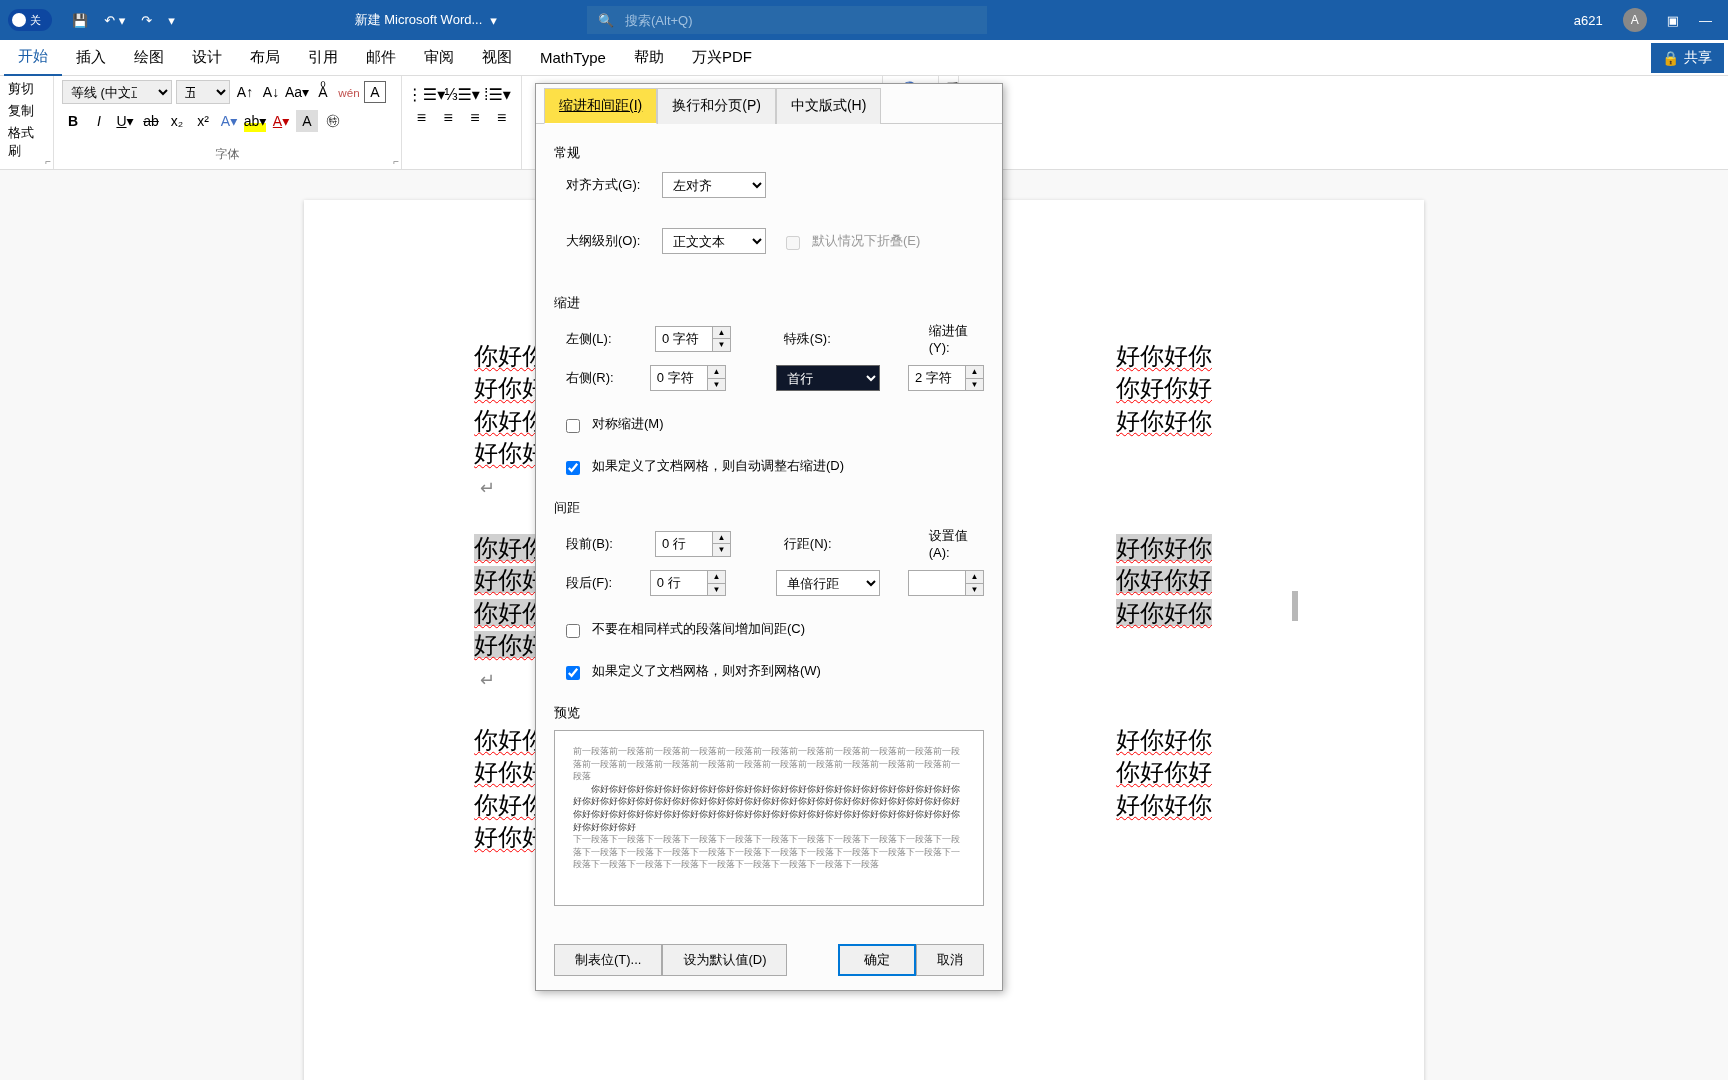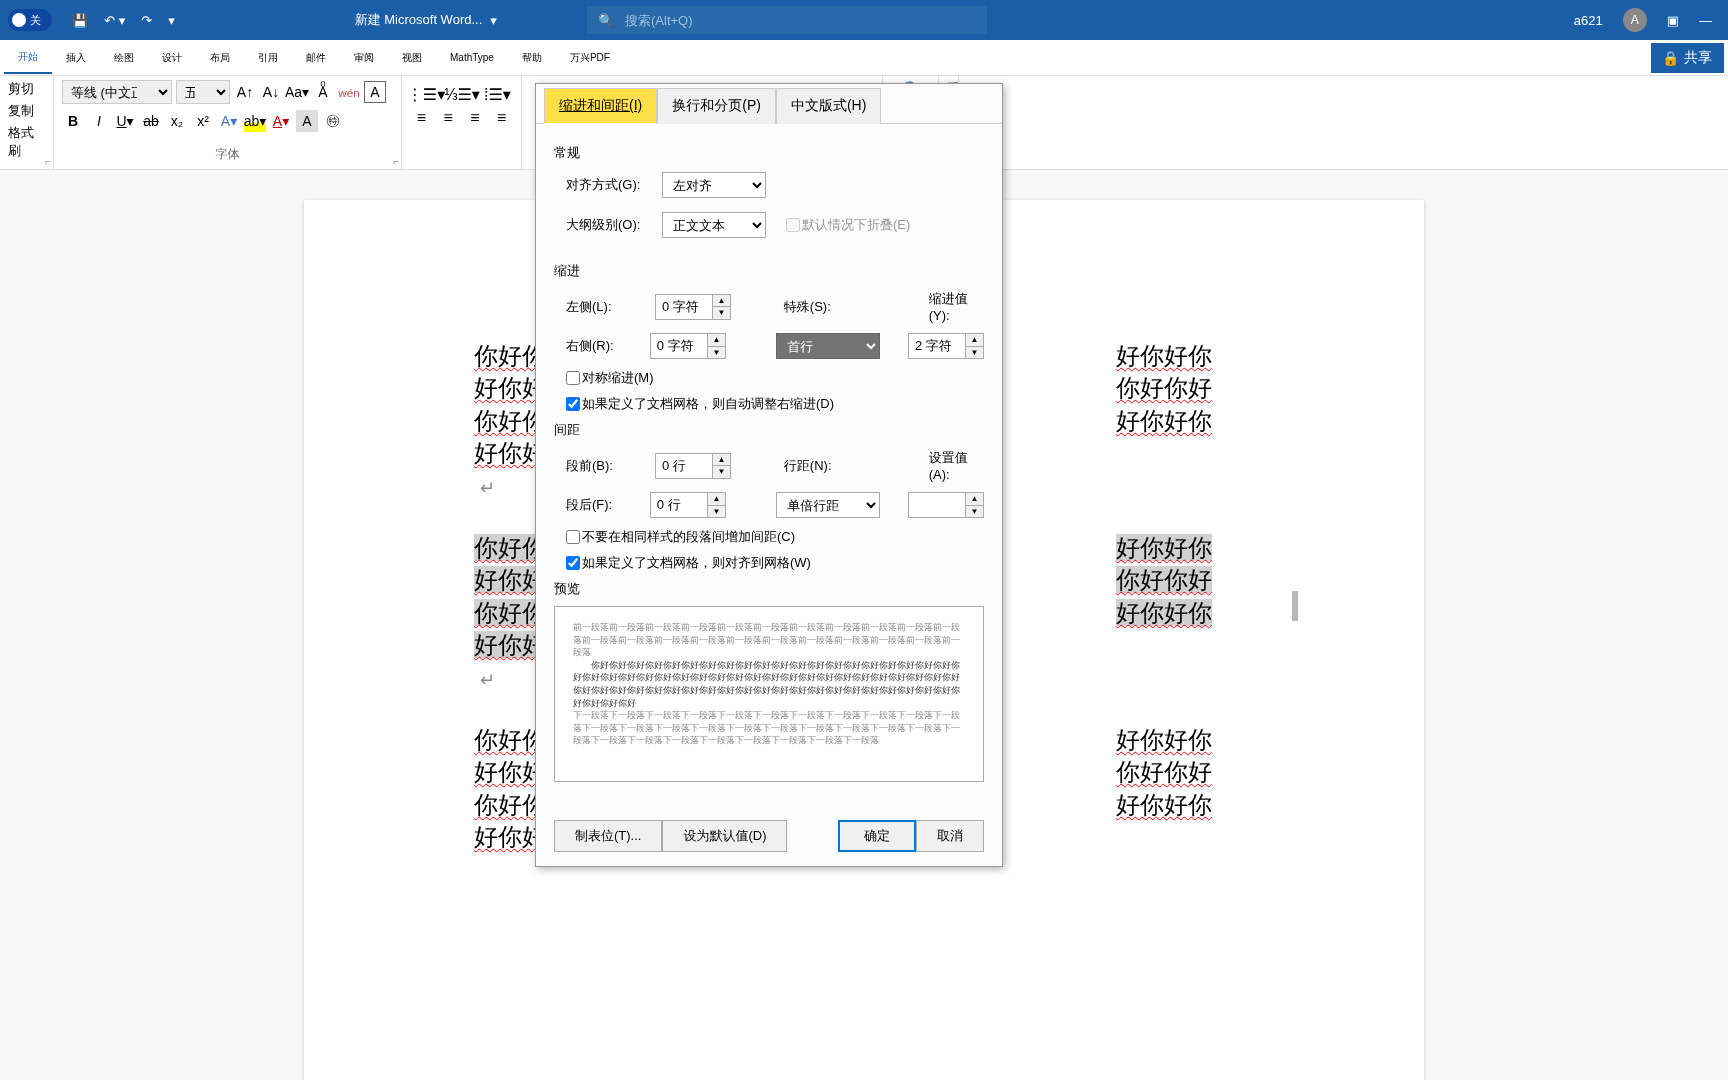--- a/index.html
+++ b/index.html
@@ -13,21 +13,21 @@
     .title-icons span { cursor: pointer; }
     .doc-title { margin-left: 180px; display: flex; align-items: center; gap: 8px; }
     .search-box { margin-left: 90px; background: #2869a9; height: 28px; width: 400px; display: flex; align-items: center; padding: 0 12px; gap: 10px; }
     .search-box input { background: transparent; border: none; color: #a0c0df; width: 100%; font-size: 13px; }
     .search-box input::placeholder { color: #a0c0df; }
     .title-right { margin-left: auto; display: flex; align-items: center; gap: 20px; margin-right: 16px; }
     .avatar { width: 24px; height: 24px; border-radius: 50%; background: #888; display: flex; align-items: center; justify-content: center; font-size: 12px; }
     
     
     .ribbon-tabs { background: white; height: 36px; display: flex; align-items: center; padding: 0 4px; border-bottom: 1px solid #ddd; }
-    .ribbon-tab { padding: 8px 14px; font-size: 10px; cursor: pointer; }
+    .ribbon-tab { padding: 8px 14px; font-size: 15px; cursor: pointer; }
     .ribbon-tab.active { border-bottom: 2px solid #1a5ea8; color: #1a5ea8; font-weight: 500; }
     .share-btn { margin-left: auto; background: #1a5ea8; color: white; padding: 6px 12px; font-size: 14px; display: flex; align-items: center; gap: 4px; }
     
     
     .ribbon-content { background: white; height: 94px; display: flex; border-bottom: 1px solid #ddd; }
     .ribbon-group { border-right: 1px solid #e0e0e0; padding: 4px 8px; display: flex; flex-direction: column; position: relative; }
     .ribbon-group-label { text-align: center; font-size: 12px; color: #666; margin-top: auto; padding-bottom: 2px; }
     .clipboard-group { width: 54px; }
     .clipboard-btns { display: flex; flex-direction: column; gap: 4px; font-size: 13px; }
     .font-group { width: 348px; }
@@ -68,22 +68,22 @@
     .dialog-body { padding: 12px 18px; }
     .section-label { font-size: 13px; margin: 8px 0; }
     .form-row { display: flex; align-items: center; margin: 10px 0; gap: 8px; }
     .form-label { width: 88px; font-size: 13px; }
     .form-select { border: 1px solid #aaa; padding: 4px 6px; width: 104px; height: 26px; font-size: 13px; background: white;}
     .spinner-wrap { display: flex; align-items: stretch; border: 1px solid #aaa; width: 76px; height: 26px; background: #4c1d95;}
     .spinner-input { border: none; width: 56px; padding: 2px 6px; font-size: 13px; }
     .spinner-btns { display: flex; flex-direction: column; width: 18px; border-left: 1px solid #aaa;}
     .spinner-btn { flex: 1; font-size: 8px; display: flex; align-items: center; justify-content: center; cursor: pointer; border: none; background: #f0f0f0;}
     .spinner-btn:first-child { border-bottom: 1px solid #aaa;}
-    .special-select { border: 1px solid #666; padding: 4px 6px; width: 118px; height: 26px; font-size: 13px; background: #737373; color: white; }
-    .checkbox-row { display: flex; align-items: center; gap: 2px; margin: 8px 0; font-size: 13px; }
+    .special-select { border: 1px solid #666; padding: 4px 6px; width: 118px; height: 26px; font-size: 13px; background: #0f172a; color: white; }
+    .checkbox-row { display: flex; align-items: flex-end; gap: 12px; margin: 24px 0; font-size: 13px; }
     .checkbox-row input { width: 14px; height: 14px; }
     .preview-box { border: 1px solid #aaa; padding: 14px 18px; height: 176px; margin: 6px 0 16px; font-size: 9px; color: #888; line-height: 1.4; overflow: hidden; background: white;}
     .preview-current { color: #333; font-size: 9px; }
     .dialog-footer { display: flex; padding: 10px 18px 14px; }
     .dialog-btn { padding: 6px 20px; border: 1px solid #aaa; background: #f0f0f0; cursor: pointer; font-size: 13px; }
     .dialog-btn.primary { border: 2px solid #0078d7; background: #f0f0f0; padding: 5px 24px; margin-left: 27px;}
     .footer-spacer { flex: 1; }
     .selected-text { background: #d0d0d0; }
     .sel-bar { position: absolute; width: 6px; background: #b8b8b8; }
   </style>

